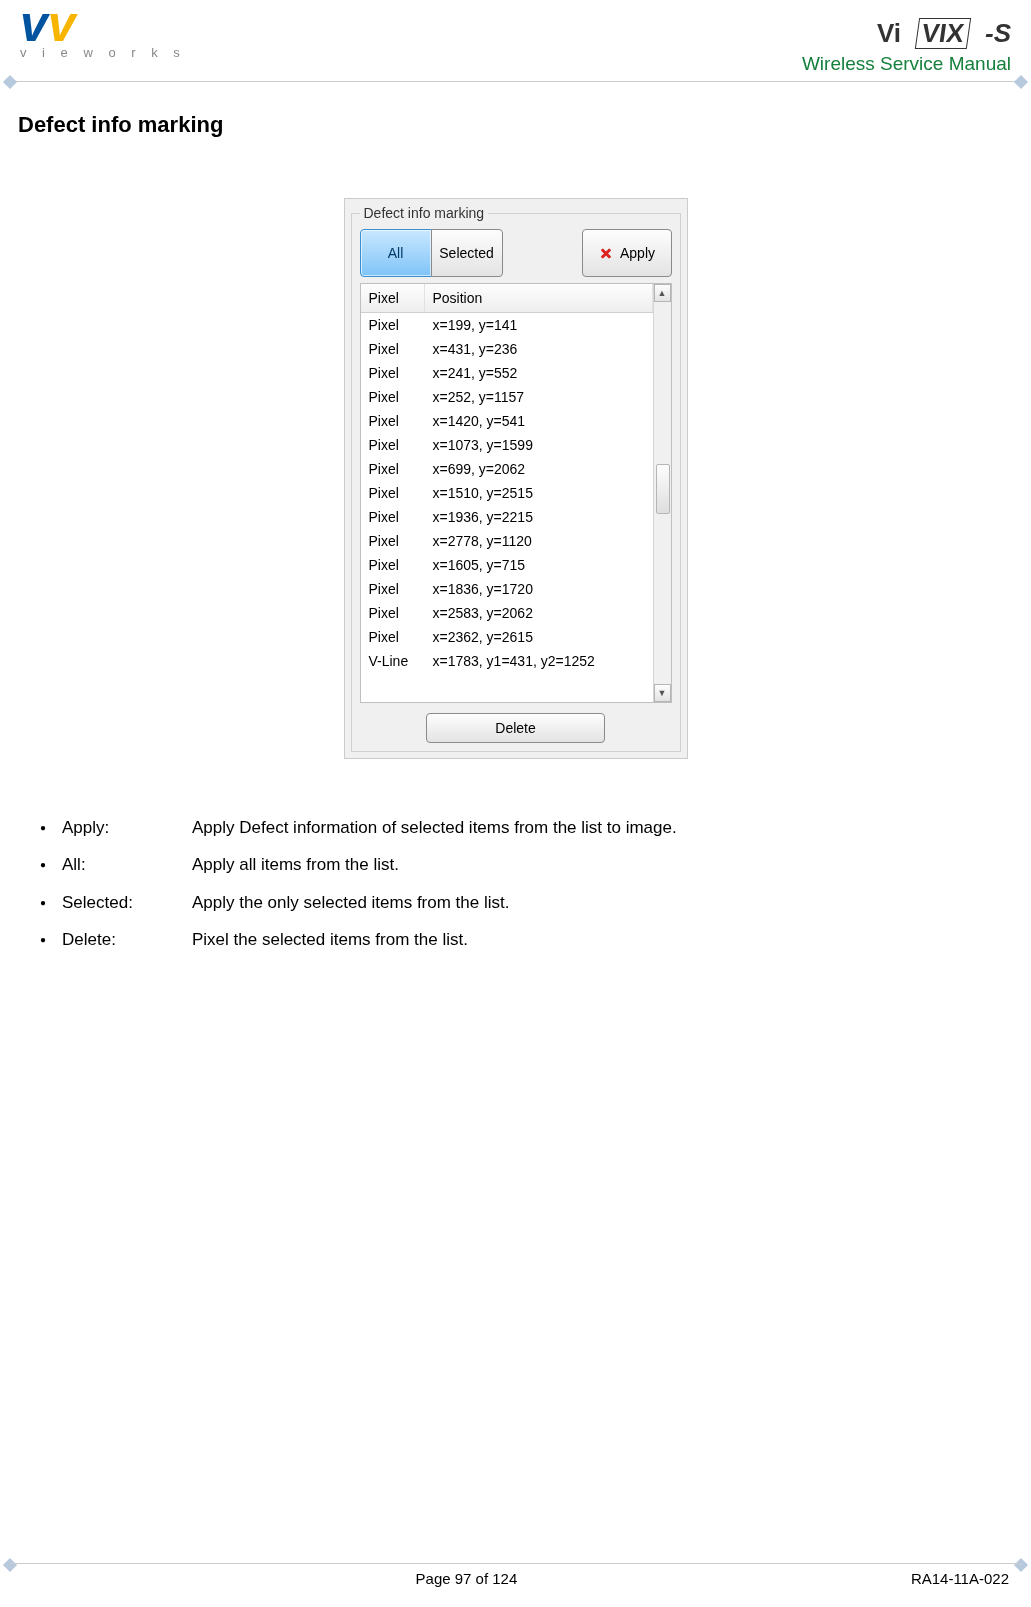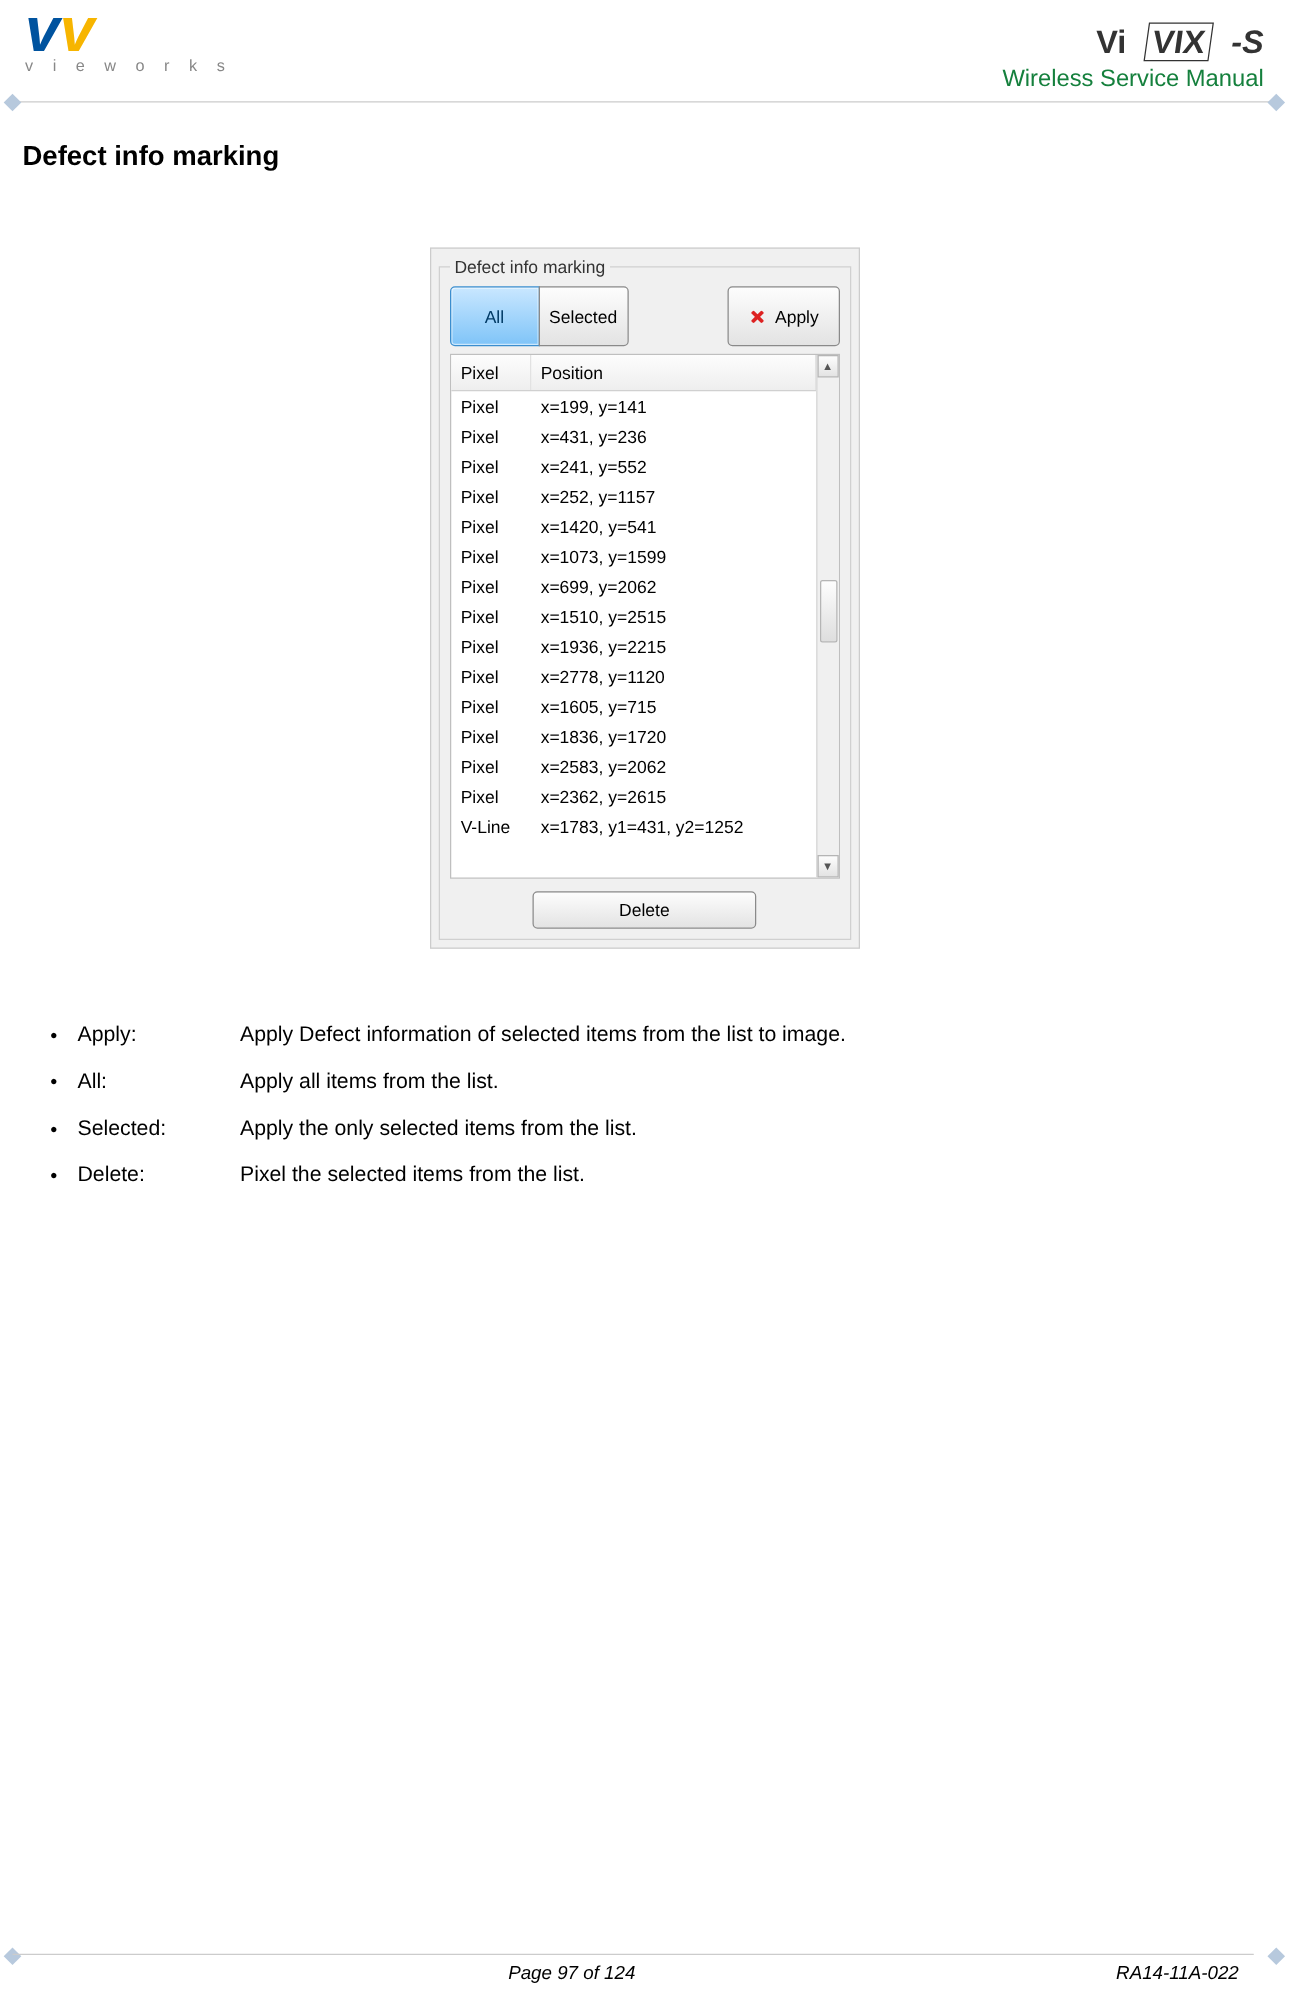--- a/index.html
+++ b/index.html
@@ -213,26 +213,25 @@
     position: relative;
     top: -2px;
   }
   .descriptions .term {
     width: 130px;
   }
   .descriptions .def { flex: 1; }
 
   .page-footer {
     position: absolute;
-    left: 10px; right: 28px; bottom: 20px;
+    left: 10px; right: 10px; bottom: 20px;
     border-top: 1px solid #ccc;
     padding-top: 6px;
     font-size: 15px;
     display: flex;
-    font-style: italic;
   }
   .page-footer .center { flex: 1; text-align: center; }
   .page-footer .right  { text-align: right; padding-right: 12px; }
 </style>
 </head>
 <body>
 
 <div class="page-header">
   <div class="logo-left">
     <div class="logo-w"><span class="wb">v</span><span class="wy">v</span></div>

